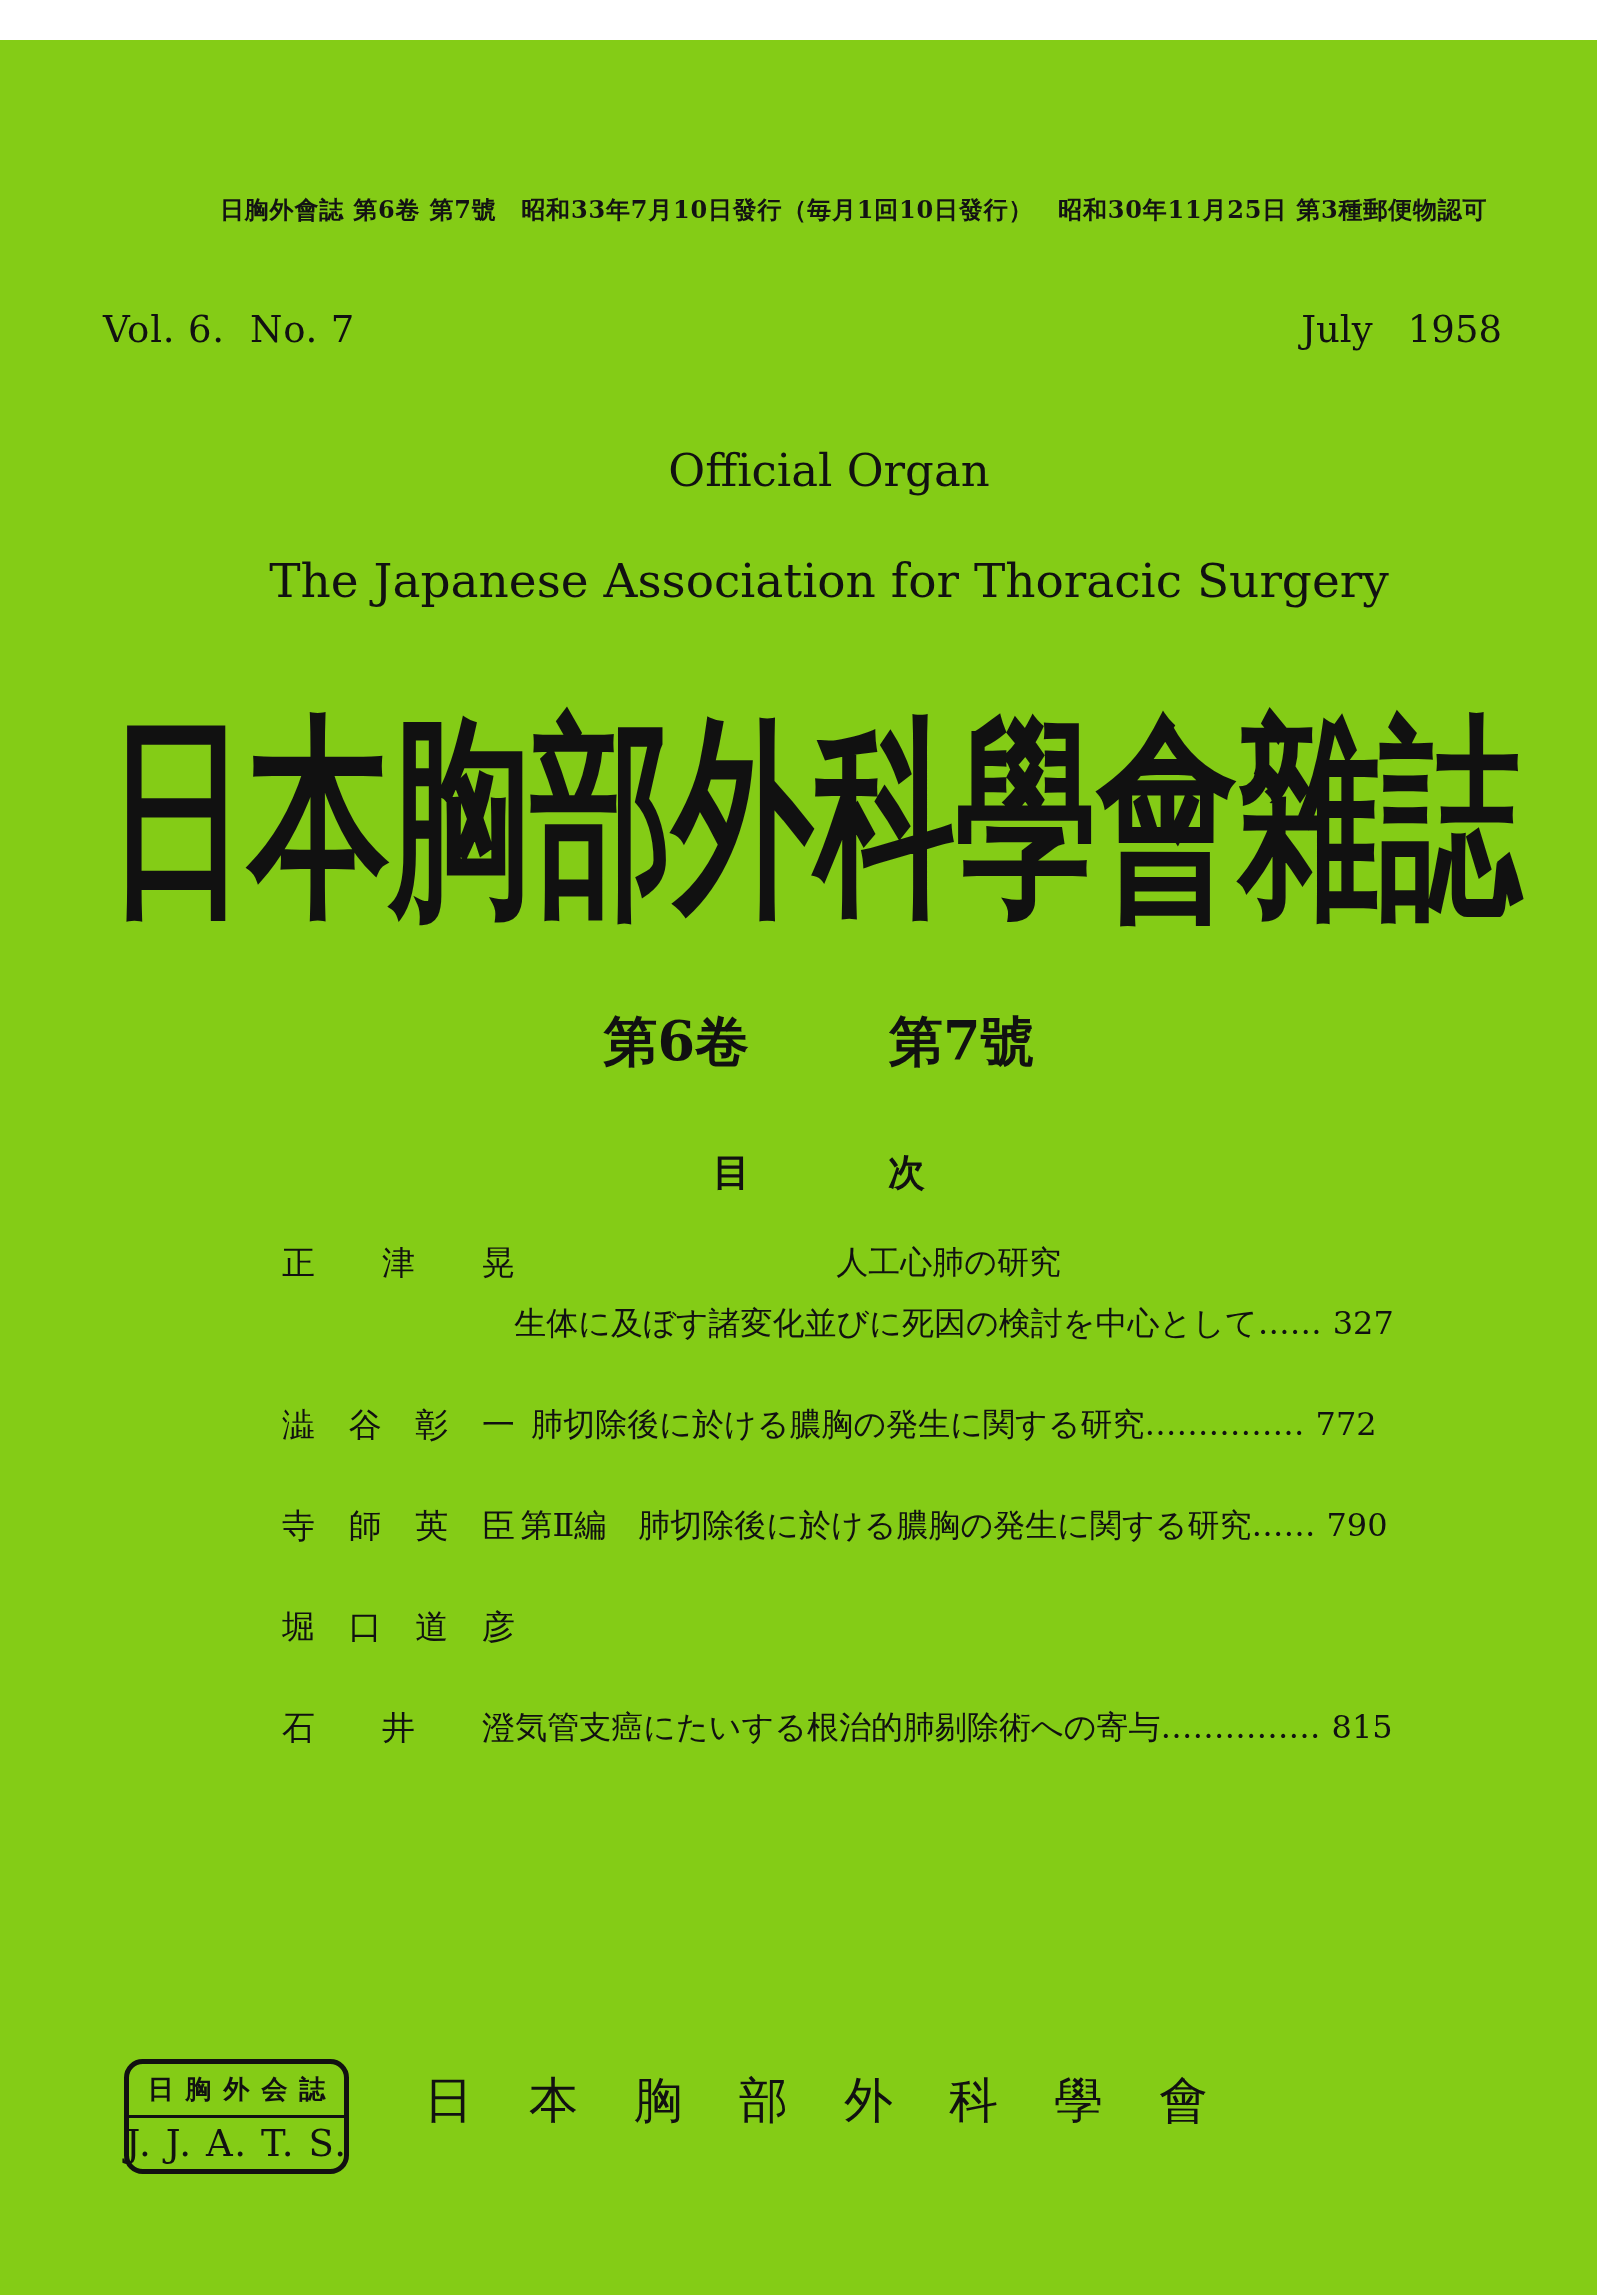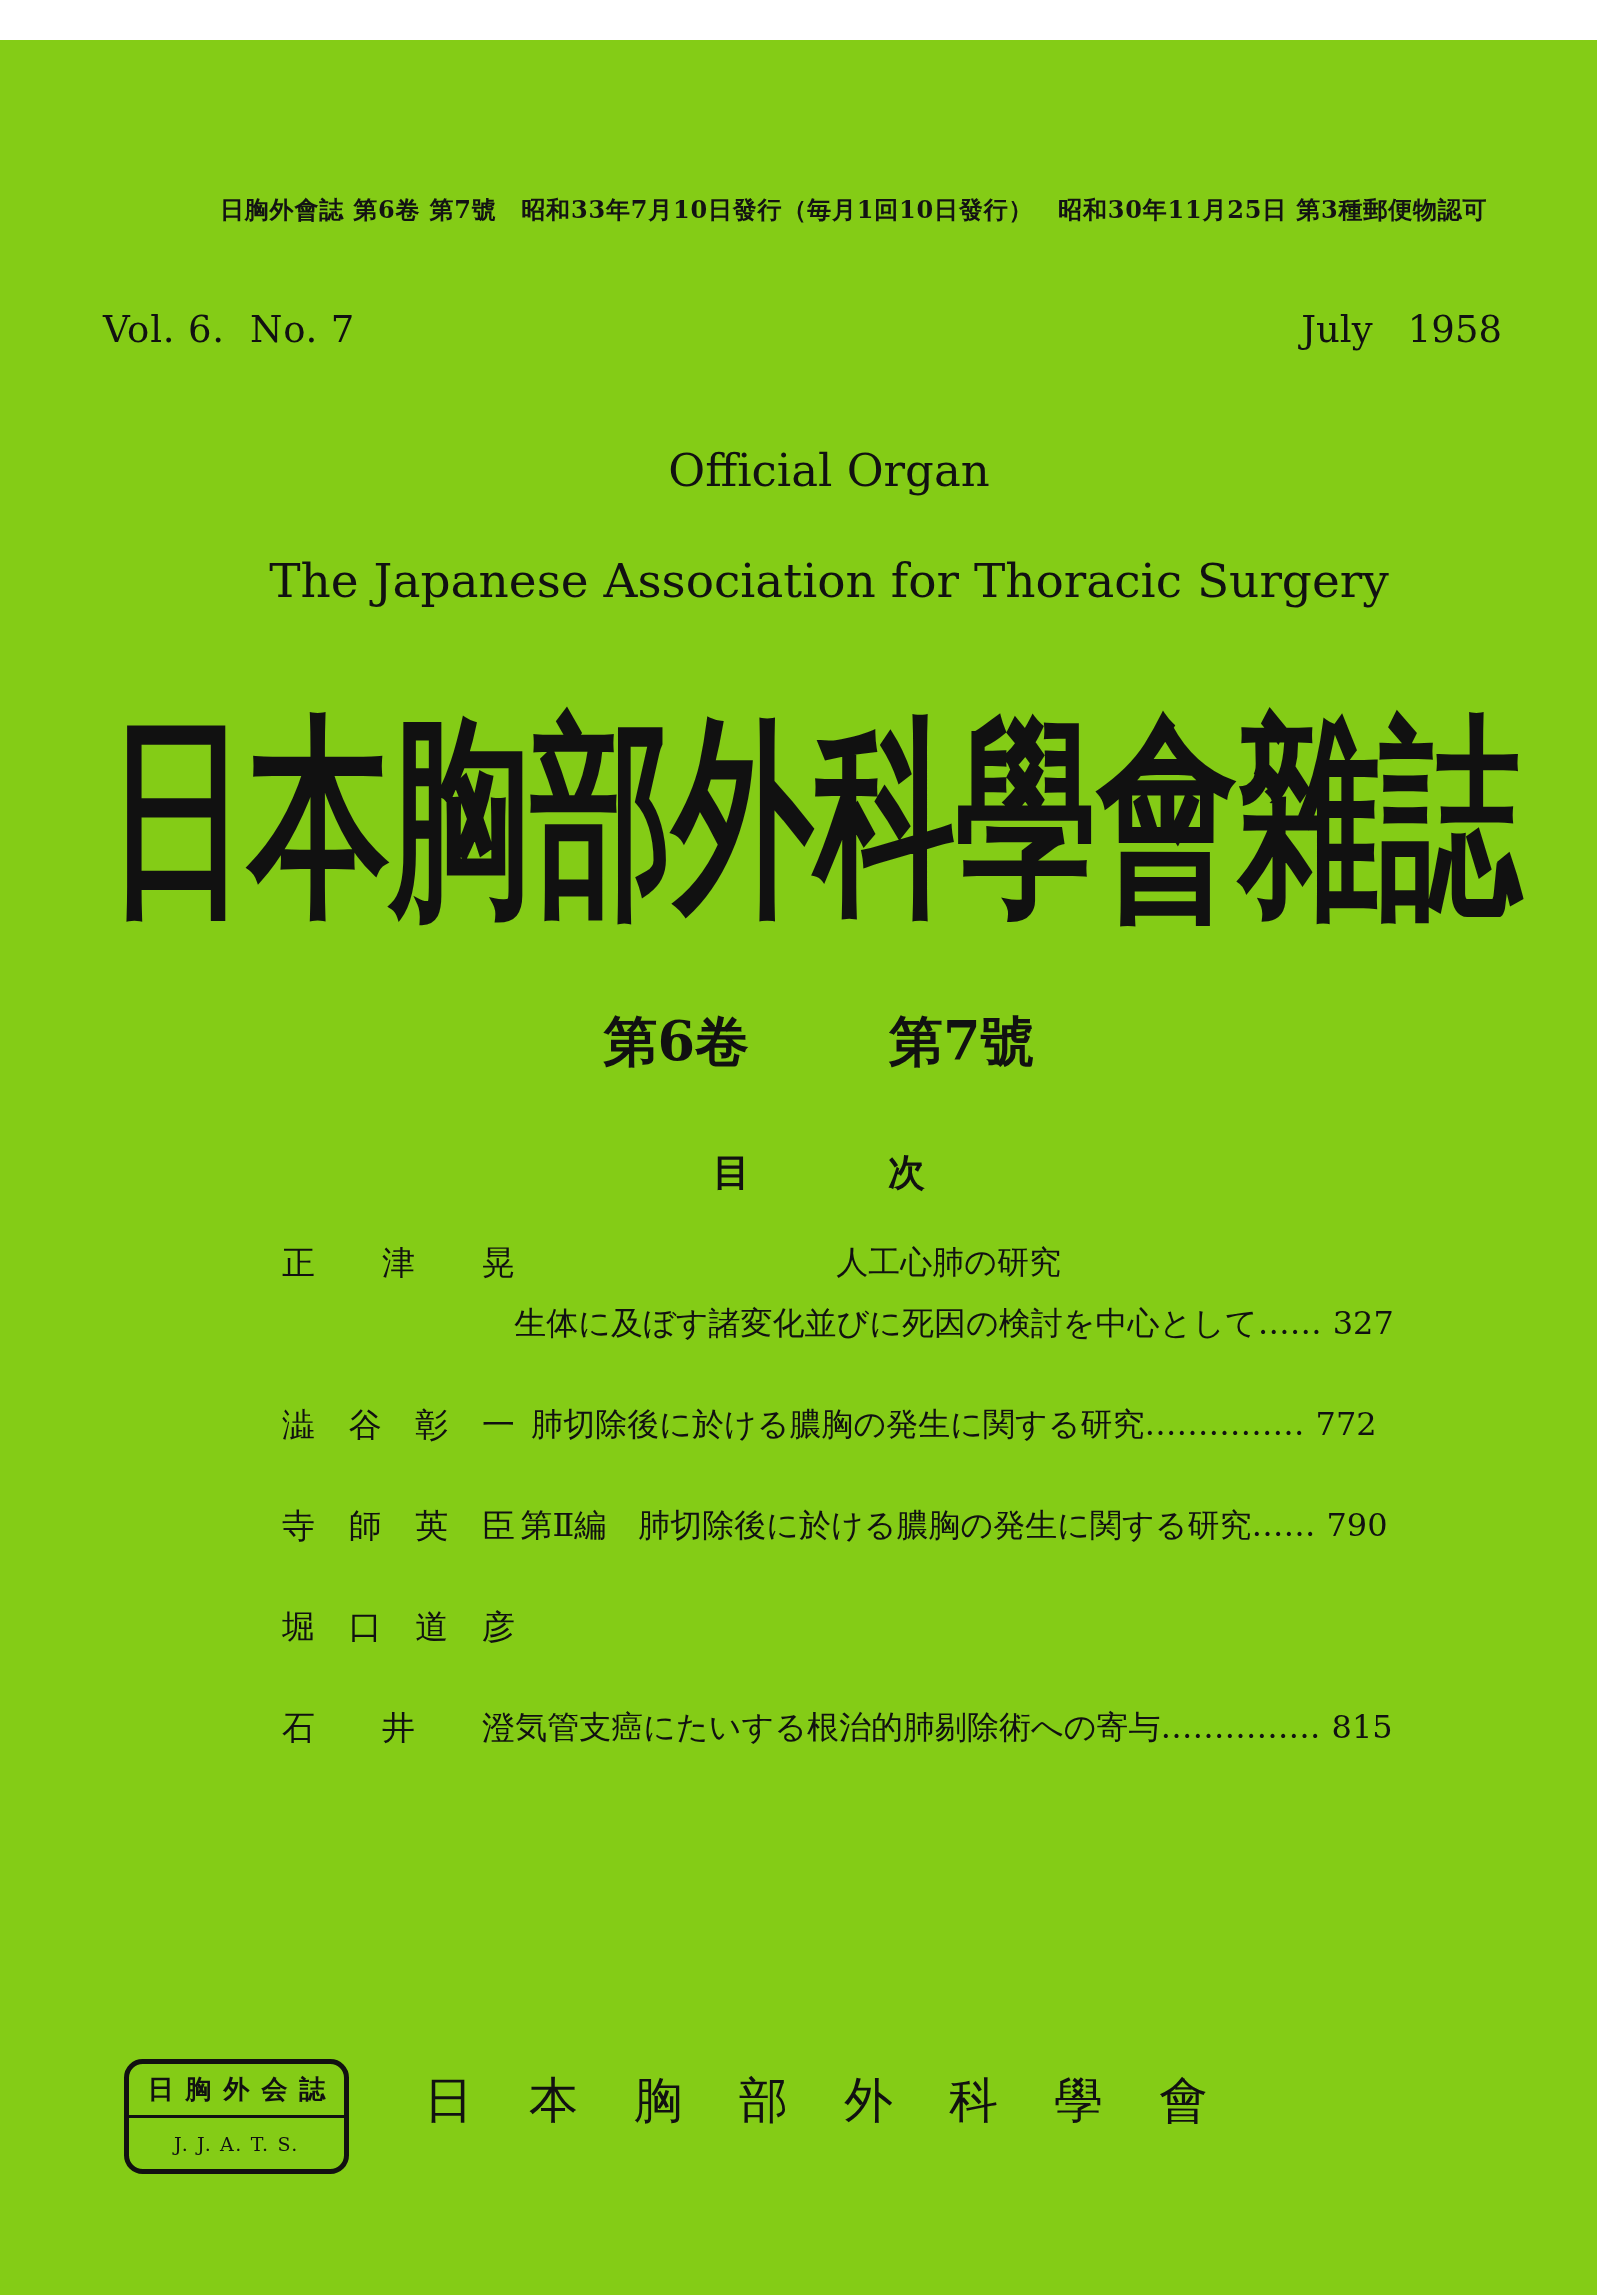--- a/index.html
+++ b/index.html
@@ -140,21 +140,21 @@
   }
   .footer-box-divider {
     height: 0;
     border-top: 3.1px solid #111;
   }
   .footer-box-bottom {
     flex: 1;
     display: flex;
     align-items: center;
     justify-content: center;
-    font-size: 19px;
+    font-size: 37px;
     letter-spacing: 1.6px;
     white-space: pre;
   }
   .assoc-jp {
     left: 424px; top: 2036px;
     width: 784px;
     font-size: 49px;
     line-height: 1;
     display: flex;
     justify-content: space-between;

